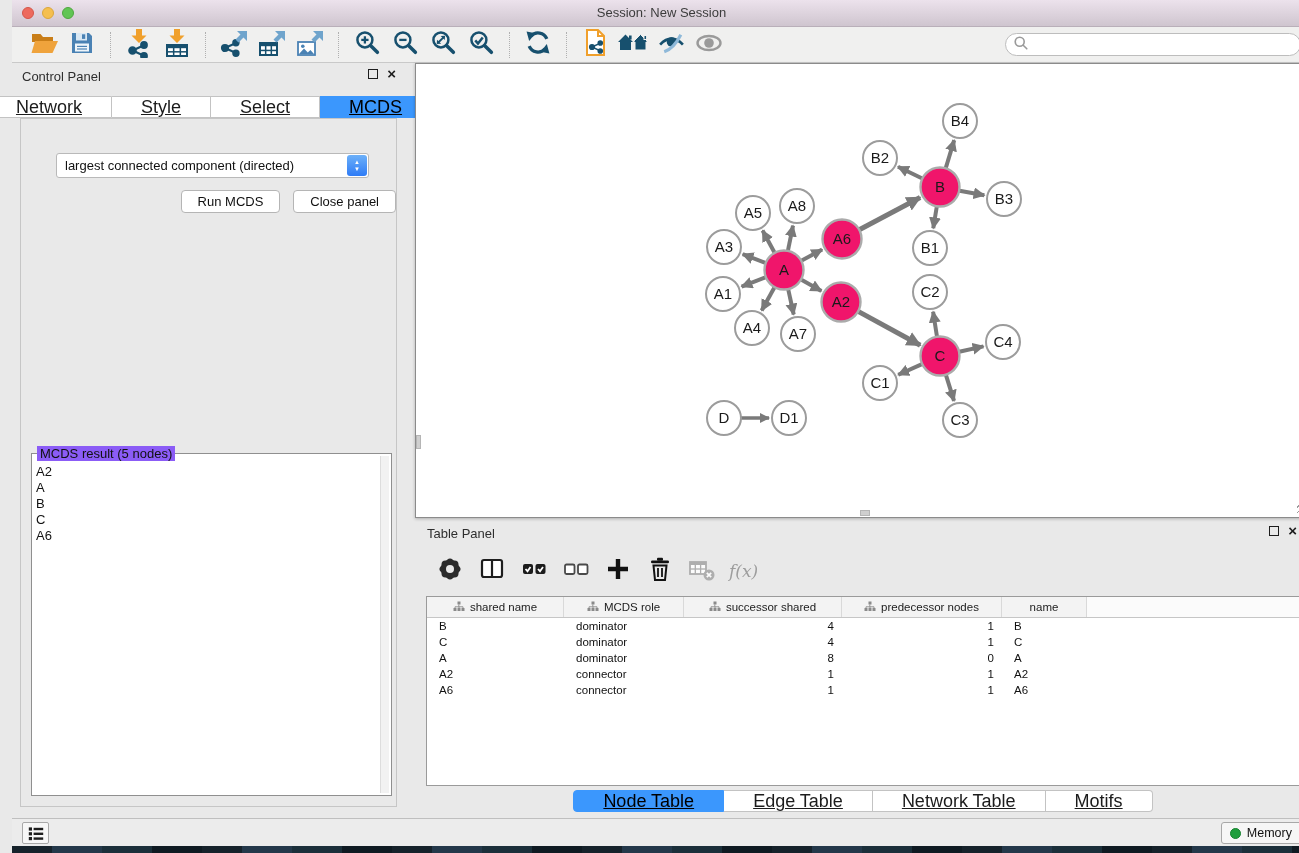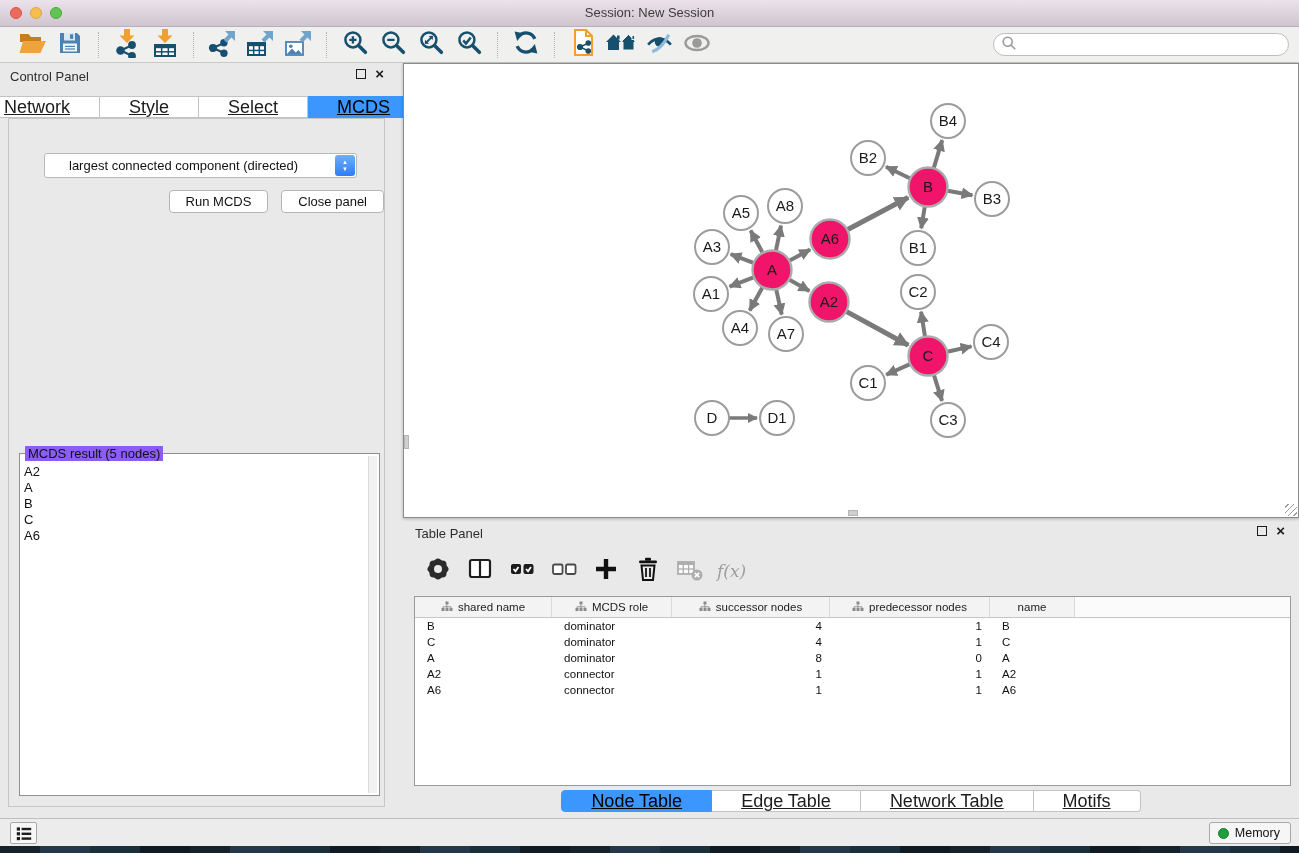--- a/index.html
+++ b/index.html
@@ -1,18 +1,18 @@
 <!DOCTYPE html>
 <html><head>
 <meta charset="utf-8">
 <style>
   * { margin:0; padding:0; box-sizing:border-box; }
   html,body { width:1299px; height:853px; overflow:hidden; }
   body { font-family:"Liberation Sans", sans-serif; background:#e9e9e9; position:relative; }
-  .screen { position:absolute; inset:0; }
+  .screen { position:absolute; inset:0;margin-left:12px; }
 
   
   .titlebar { position:absolute; left:0; top:0; width:1299px; height:27px;
     background:linear-gradient(#ece2ec,#cfc5cf); border-bottom:1px solid #b9afb9; }
   .lights { position:absolute; left:10px; top:7px; display:flex; gap:8px; }
   .light { width:12px; height:12px; border-radius:50%; }
   .light.red { background:#ed6a5e; border:1px solid #d55549; }
   .light.yellow { background:#f5bf4f; border:1px solid #dba73b; }
   .light.green { background:#61c554; border:1px solid #4fa73f; }
   .app-title { position:absolute; left:0; right:0; top:5px; text-align:center;
@@ -43,21 +43,21 @@
   .tab { height:22px; line-height:20px; padding:0 29px; font-size:18px; background:#fff;
     border:1px solid #c3c3c3; border-left:none; color:#1c1c1c;text-decoration:underline; }
   .tab:first-child { border-left:1px solid #c3c3c3; border-radius:4px 0 0 4px; }
   .tab:last-child { border-radius:0 4px 4px 0; }
   .tab.active { background:#3b97fd; color:#000000; border-color:#3b97fd; }
   .cp-content { position:absolute; left:8px; top:55px; width:377px; height:689px;
     background:#e9e9e9; border:1px solid #c6c6c6; }
   .opt-label { position:absolute; left:0; right:0; top:14px; text-align:center; font-size:13px; color:#111; }
   .dropdown { position:absolute; left:35px; top:34px; width:313px; height:25px; background:#fff;
     border:1px solid #b9b9b9; border-radius:3px; display:flex; align-items:center; }
-  .dropdown .dd-text { flex:1; font-size:13px; color:#111; padding-left:24px; white-space:nowrap; }
+  .dropdown .dd-text { flex:1; font-size:13px; color:#111; padding-left:8px; white-space:nowrap; }
   .dd-spin { width:20px; height:21px; margin-right:1px; border-radius:3px;
     background:linear-gradient(#6cb0f9,#2f7cf6); display:flex; flex-direction:column;
     align-items:center; justify-content:center; gap:1px; }
   .dd-spin span { color:#fff; font-size:6px; line-height:6px; }
   .cp-buttons { position:absolute; left:0; right:0; top:71px; display:flex; justify-content:flex-end; gap:13px; }
   .btn { height:23px; padding:0 16px; font-size:13px; background:#fff; border:1px solid #b5b5b5;
     border-radius:4px; color:#111; }
   .result-box { position:absolute; left:10px; top:334px; width:361px; height:343px;
     background:#fff; border:1px solid #8f8f8f; }
   .result-legend { position:absolute; left:5px; top:-8px; background:#8b5cf6; padding:0 3px;
@@ -561,21 +561,21 @@
             <div class="t-hcell" style="width: 158px;">
               <span><svg width="12" height="11" viewBox="0 0 12 11">
                   <g fill="#8a8a8a">
                     <rect x="4.5" y="0.5" width="3" height="3"></rect>
                     <rect x="0.5" y="7" width="3" height="3"></rect>
                     <rect x="4.5" y="7" width="3" height="3"></rect>
                     <rect x="8.5" y="7" width="3" height="3"></rect>
                     <path d="M5.8 3.5 v2 M2 7 v-1.2 h8 V7 M6 5.5 v1.5" stroke="#8a8a8a" stroke-width="0.9" fill="none"></path>
                   </g>
                 </svg></span>
-              <span>successor nodes</span>
+              <span>successor shared</span>
             </div>
             <div class="t-hcell" style="width: 160px;">
               <span><svg width="12" height="11" viewBox="0 0 12 11">
                   <g fill="#8a8a8a">
                     <rect x="4.5" y="0.5" width="3" height="3"></rect>
                     <rect x="0.5" y="7" width="3" height="3"></rect>
                     <rect x="4.5" y="7" width="3" height="3"></rect>
                     <rect x="8.5" y="7" width="3" height="3"></rect>
                     <path d="M5.8 3.5 v2 M2 7 v-1.2 h8 V7 M6 5.5 v1.5" stroke="#8a8a8a" stroke-width="0.9" fill="none"></path>
                   </g>

